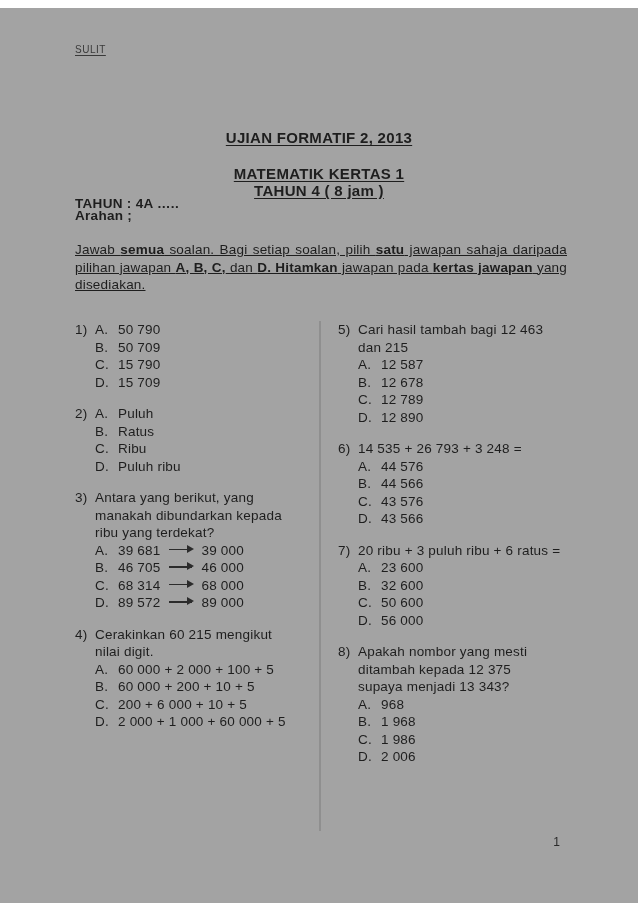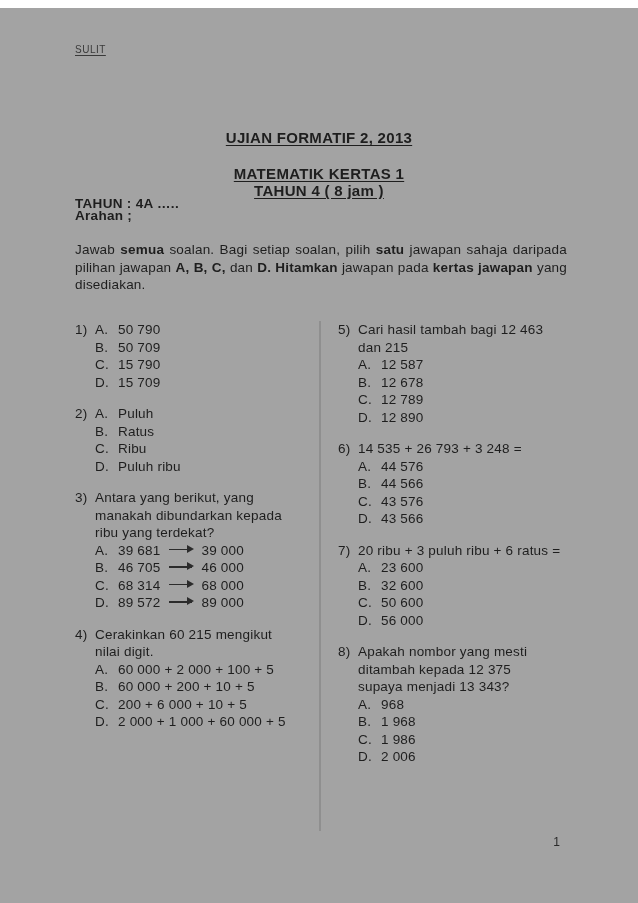--- a/index.html
+++ b/index.html
@@ -62,20 +62,21 @@
   }
   .instr {
     position: absolute;
     top: 233px;
     left: 75px;
     width: 492px;
     font-size: 13.5px;
     line-height: 17.5px;
     letter-spacing: 0.2px;
     text-align: justify;
+    text-decoration: underline;
   }
   .columns {
     position: absolute;
     top: 313px;
     left: 75px;
     right: 56px;
     display: flex;
     min-height: 510px;
   }
   .col-left { width: 244px; flex-shrink: 0; }

